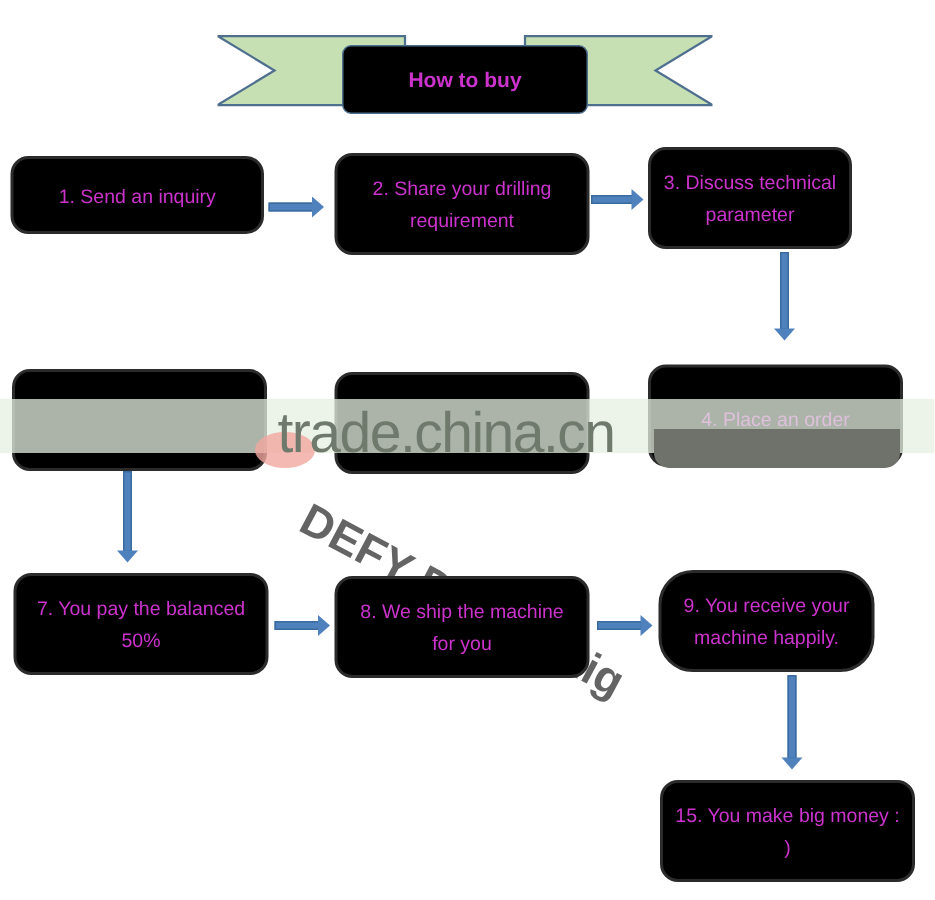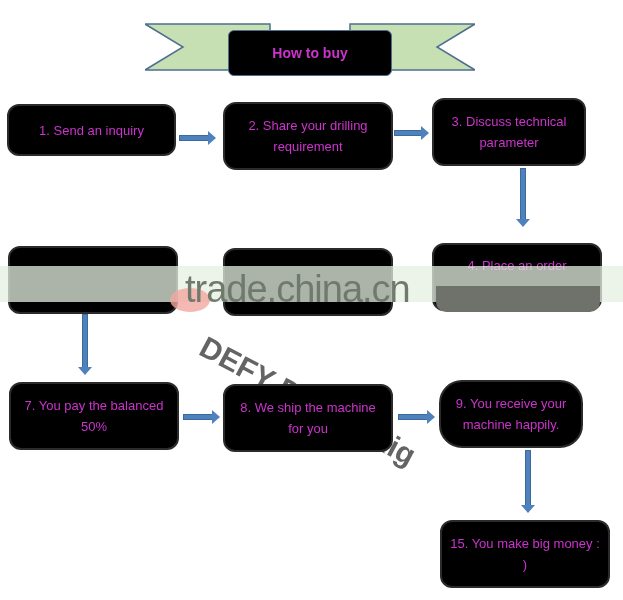--- a/index.html
+++ b/index.html
@@ -29,28 +29,28 @@
 <body>
 
 <svg class="banner" viewBox="0 0 330 56">
   <polygon points="0,2 125,2 125,48 0,48 38,25" fill="#c6e0b4" stroke="#4f6f8f" stroke-width="1.5"></polygon>
   <polygon points="330,2 205,2 205,48 330,48 292,25" fill="#c6e0b4" stroke="#4f6f8f" stroke-width="1.5"></polygon>
 </svg>
 <div class="box banner-title" style="border-radius:6px;border:1.5px solid #4f6f8f;">How to buy</div>
 
 <div class="box" style="left:7px;top:104px;width:169px;height:52px;">1. Send  an inquiry</div>
 <div class="arrow-h" style="left:179px;top:135px;width:30px;"></div>
-<div class="box" style="left:223px;top:102px;width:170px;height:68px;border-radius:13px;">2. Share your drilling requirement</div>
+<div class="box" style="left:223px;top:102px;width:170px;height:68px;">2. Share your drilling requirement</div>
 <div class="arrow-h" style="left:394px;top:130px;width:28px;"></div>
-<div class="box" style="left:432px;top:98px;width:154px;height:68px;">3. Discuss technical parameter</div>
+<div class="box" style="left:432px;top:98px;width:136px;height:68px;">3. Discuss technical parameter</div>
 <div class="arrow-v" style="left:520px;top:168px;height:52px;"></div>
 
 <div class="box" style="left:8px;top:246px;width:170px;height:68px;"></div>
 <div class="box" style="left:223px;top:248px;width:170px;height:68px;"></div>
-<div class="box" style="left:432px;top:243px;width:170px;height:68px;align-items:flex-start;padding-top:10px;">4. Place an order</div>
+<div class="box" style="left:432px;top:243px;width:170px;height:68px;align-items:flex-start;padding-top:24px;">4. Place an order</div>
 <div class="arrow-v" style="left:82px;top:314px;height:54px;"></div>
 
 <div class="wm-band"></div>
 <div class="wm-dark"></div>
 <div class="wm-red"></div>
 <div class="wm-text">trade.china.cn</div>
 <div class="wm-logo">DEFY DrillingRig</div>
 
 <div class="box" style="left:9px;top:382px;width:170px;height:68px;">7. You pay the balanced  50%</div>
 <div class="arrow-h" style="left:183px;top:414px;width:30px;"></div>

